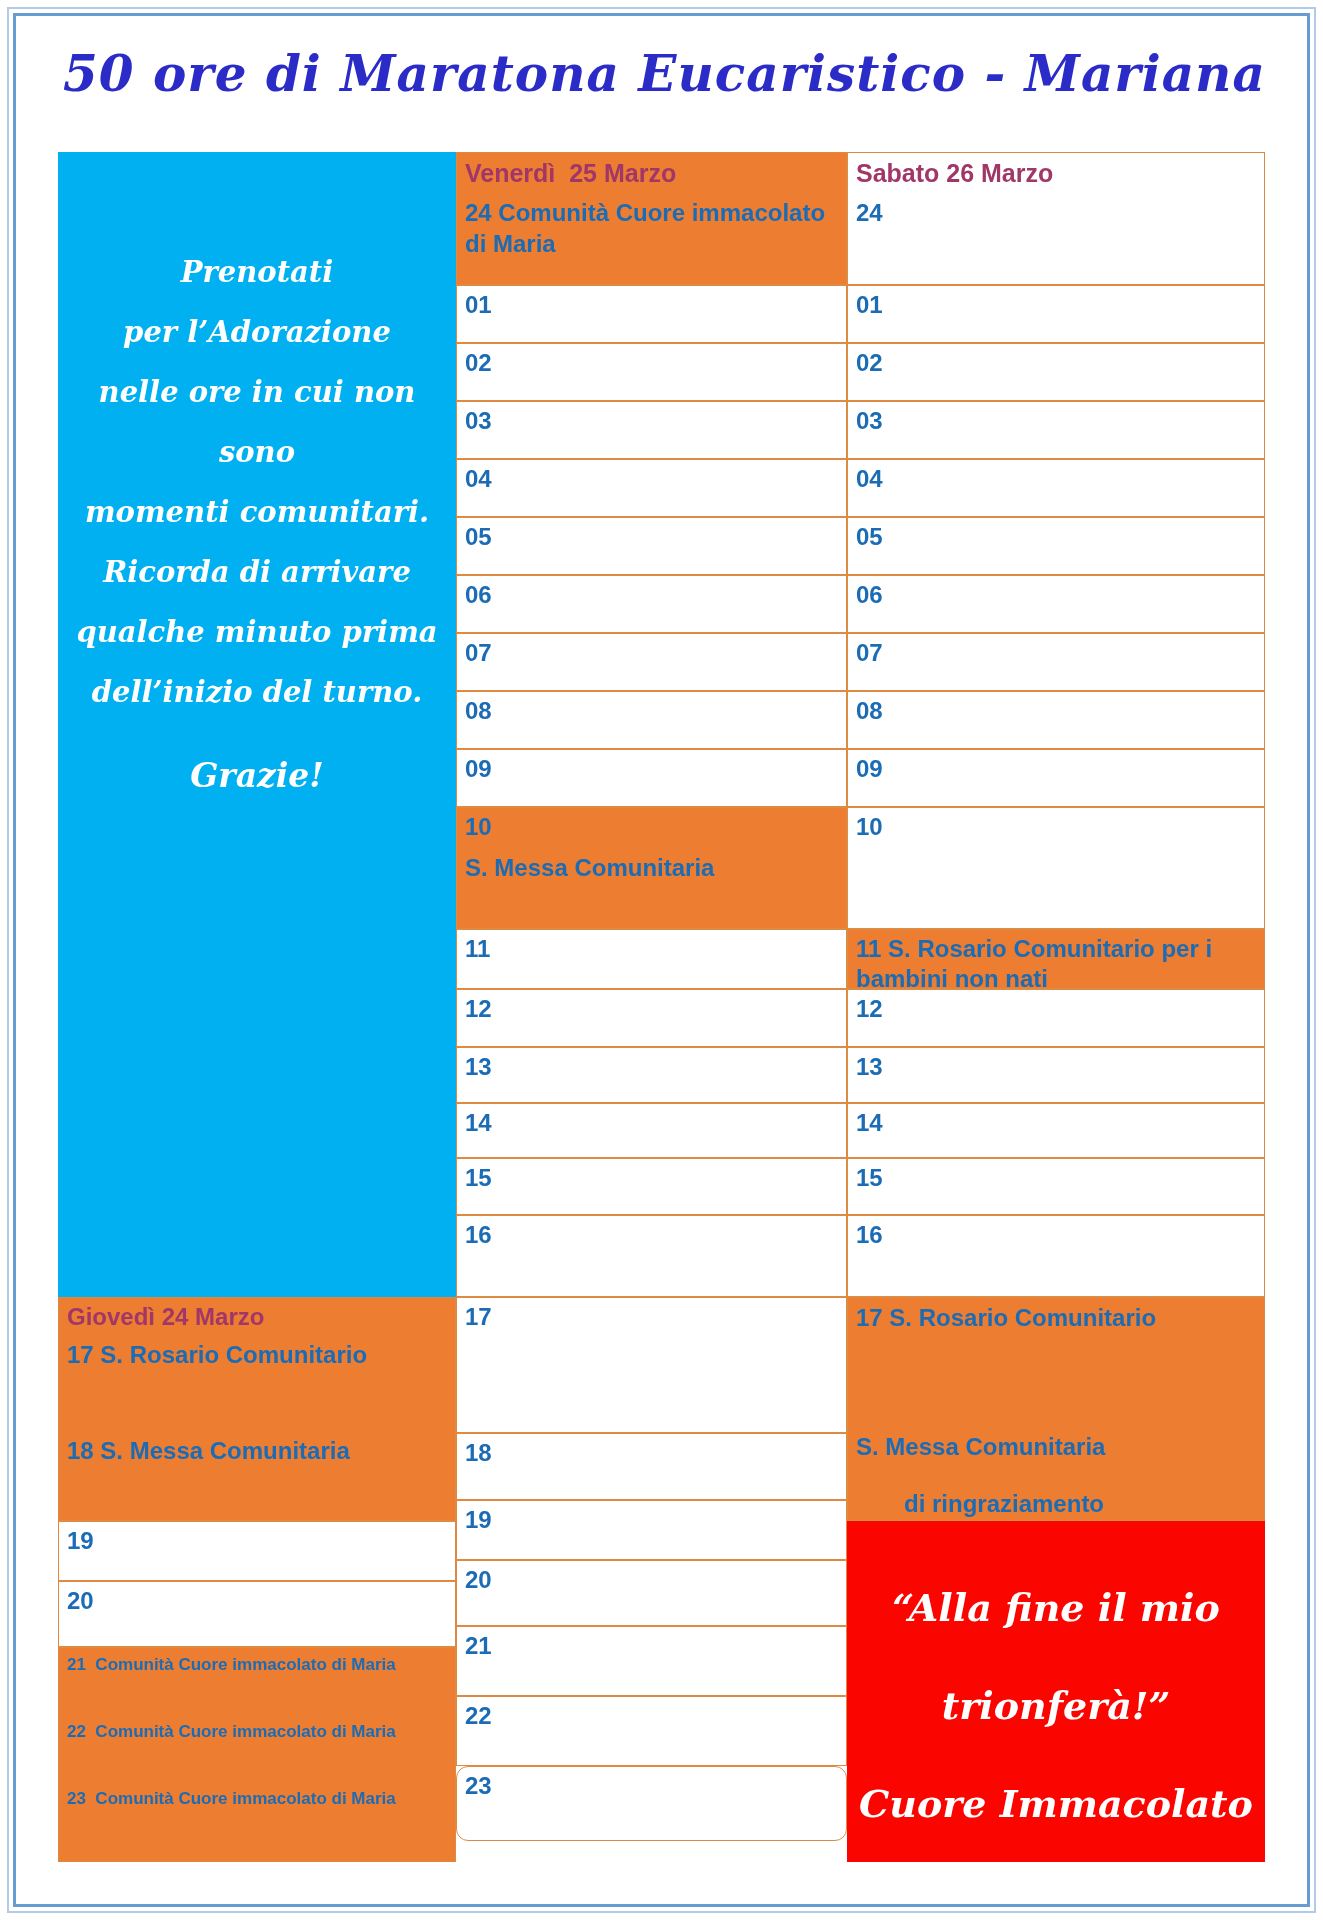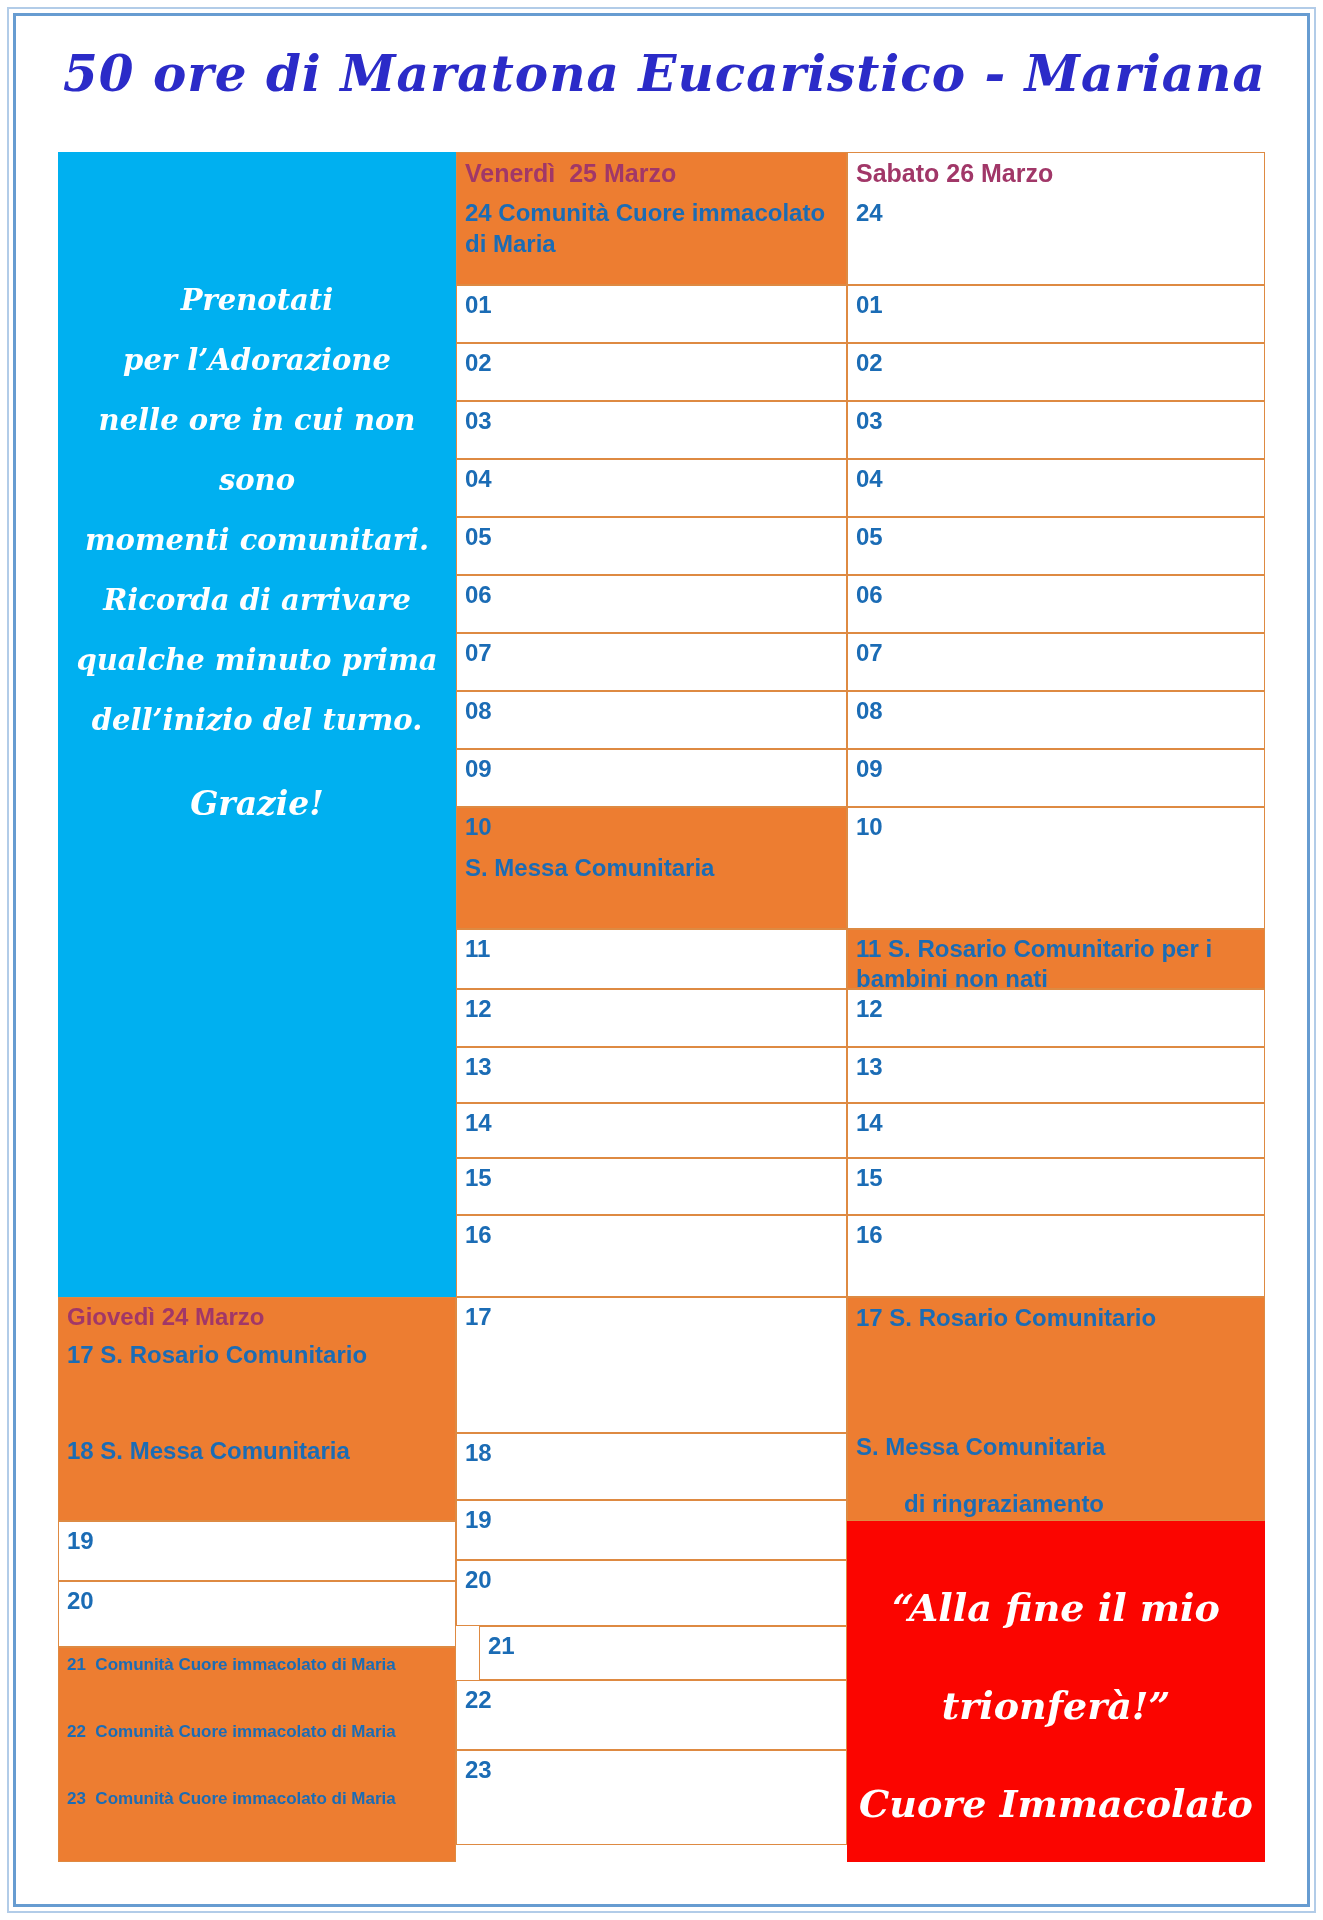--- a/index.html
+++ b/index.html
@@ -32,21 +32,21 @@
   .cell.hl{background:var(--orange)}
   .block-event{display:block;margin-top:11px}
 
   .day-title{color:var(--purple);font-size:25px;line-height:32px;white-space:pre-wrap;font-weight:bold}
   .hdr .entry{display:block;margin-top:8px;line-height:31px}
 
   .script{font-family:"DejaVu Serif",serif;font-style:italic;font-weight:bold}
 
   .note{
     box-sizing:border-box;height:1145px;background:var(--cyan);
-    color:#fff;text-align:center;padding-top:118px;
+    color:#fff;text-align:center;padding-top:90px;
   }
   .note .line{font-size:29px;line-height:60px}
   .note .closing{font-size:33px;margin-top:34px}
 
   .evening{position:relative;box-sizing:border-box;border:1px solid var(--grid);
     background:var(--orange);height:224px;overflow:hidden}
   .evening .abs{position:absolute;left:8px;right:6px;color:var(--tblue);
     font-weight:bold;font-size:24px;line-height:30px}
   .evening .abs.day-title{color:var(--purple)}
 
@@ -121,23 +121,23 @@
         <div class="cell" style="height: 60px;"><span>11</span></div>
         <div class="cell" style="height: 58px;"><span>12</span></div>
         <div class="cell" style="height: 56px;"><span>13</span></div>
         <div class="cell" style="height: 55px;"><span>14</span></div>
         <div class="cell" style="height: 57px;"><span>15</span></div>
         <div class="cell" style="height: 82px;"><span>16</span></div>
         <div class="cell" style="height: 136px;"><span>17</span></div>
         <div class="cell" style="height: 67px;"><span>18</span></div>
         <div class="cell" style="height: 60px;"><span>19</span></div>
         <div class="cell" style="height: 66px;"><span>20</span></div>
-        <div class="cell" style="height: 54px; margin-left: 23px;"><span>21</span></div>
+        <div class="cell" style="height: 70px;"><span>21</span></div>
         <div class="cell" style="height: 70px; padding-left: 8px;"><span>22</span></div>
-        <div class="cell" style="height: 95px;"><span>23</span></div>
+        <div class="cell" style="height: 75px; border-radius: 12px;"><span>23</span></div>
       </div>
   </div>
 
   <div class="col col-right">
     <div class="cell hdr" style="height:133px">
       <span class="day-title">Sabato 26 Marzo</span>
       <span class="entry">24</span>
     </div>
     <div>
         <div class="cell" style="height: 58px;"><span>01</span></div>

